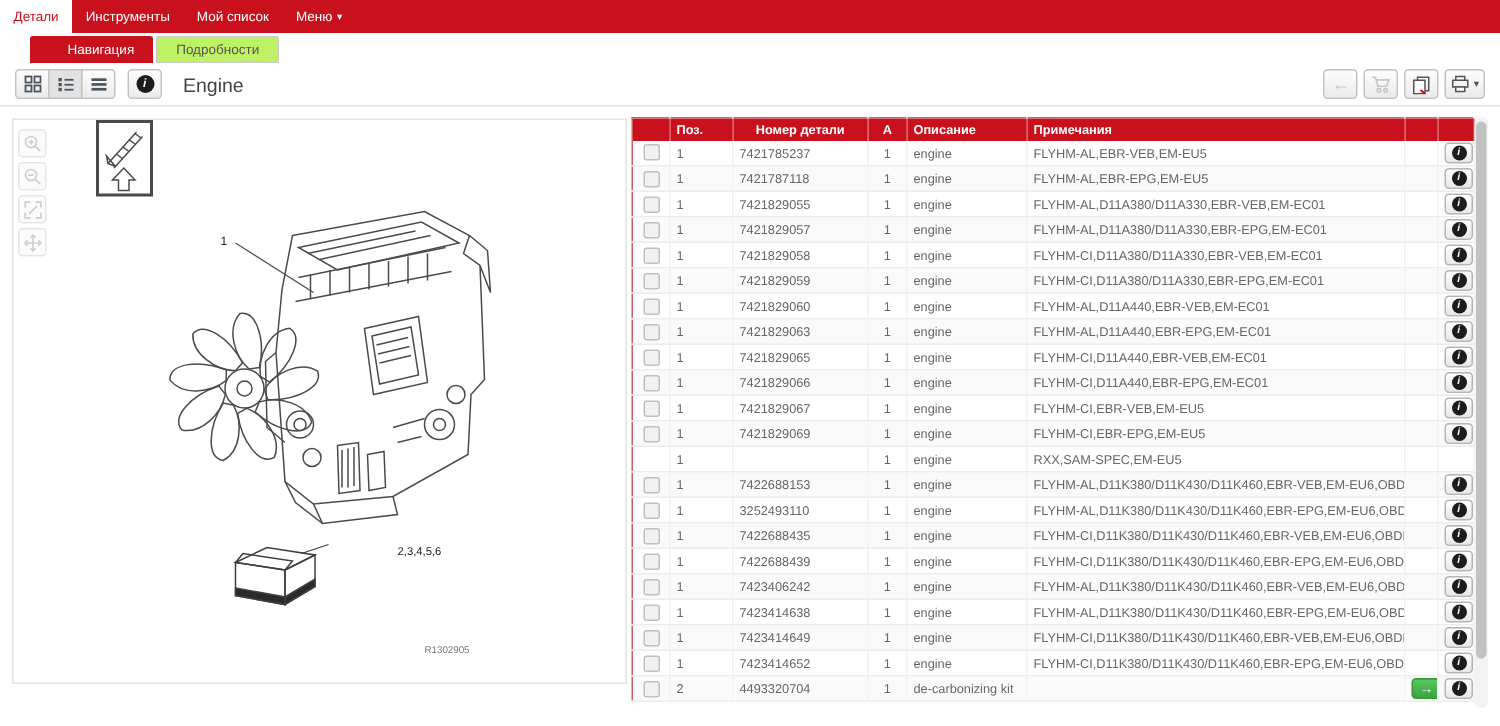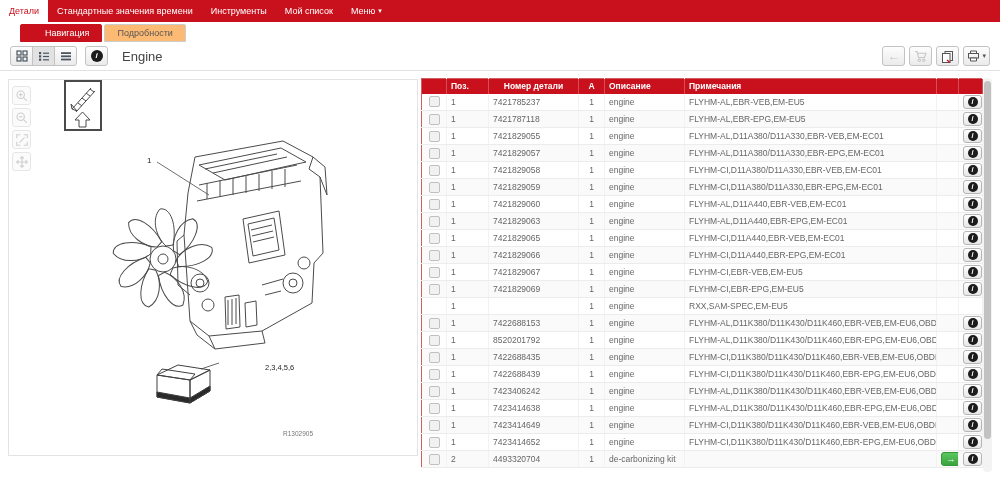--- a/index.html
+++ b/index.html
@@ -15,21 +15,21 @@
   .topnav{ position:absolute; left:0; top:0; width:1000px; height:22px;
     background:var(--red); display:flex; align-items:stretch; }
   .topnav .nav-item{ color:#fff; font-size:9px; display:flex; align-items:center;
     padding:0 9px; cursor:pointer; white-space:nowrap; }
   .topnav .nav-item.active{ background:#fff; color:var(--red); }
   .topnav .caret{ font-size:7px; margin-left:3px; }
 
   
   .tabrow{ position:absolute; left:0; top:22px; width:1000px; height:20px; background:#fff; }
   .tabs{ display:flex; margin-left:20px; height:20px; align-items:flex-end; }
-  .tab{ font-size:9px; color:#555; background:#fdba74; border:1px solid #ccc;
+  .tab{ font-size:9px; color:#555; background:#bef264; border:1px solid #ccc;
     padding:0 12px; height:18px; display:flex; align-items:center;
     border-radius:2px 2px 0 0; margin-right:2px; cursor:pointer; }
   .tab.active{ background:var(--red); border-color:var(--red); color:#fff;padding-left:24px; }
 
   
   .toolbar{ position:absolute; left:0; top:42px; width:1000px; height:29px;
     border-bottom:1px solid #e2e2e2; display:flex; align-items:center; padding:0 10px; }
   .btn{ height:20px; min-width:23px; border:1px solid #c3c3c3; background:linear-gradient(#fdfdfd,#ebebeb);
     display:inline-flex; align-items:center; justify-content:center; cursor:pointer; padding:0 3px; }
   .btn-group{ display:flex; }
@@ -100,24 +100,20 @@
 
 <div class="topnav">
 
     <div class="nav-item active">
       <span>Детали</span>
 
     </div>
 
 
 
-    <div class="nav-item">
-      <span>Стандартные значения времени</span>
-
-    </div>
 
     <div class="nav-item">
       <span>Инструменты</span>
 
     </div>
 
     <div class="nav-item">
       <span>Мой список</span>
 
     </div>
@@ -610,21 +606,21 @@
     <td class="c-info">
       <span class="info-btn">
         <span class="dot">i</span>
       </span>
     </td>
   </tr>
 
   <tr>
     <td class="c-check"><span class="checkbox"></span></td>
     <td class="c-pos">1</td>
-    <td class="c-num">8520201792</td>
+    <td class="c-num">3252493110</td>
     <td class="c-qty">1</td>
     <td class="c-desc">engine</td>
     <td class="c-notes">FLYHM-AL,D11K380/D11K430/D11K460,EBR-EPG,EM-EU6,OBDEP-C</td>
     <td class="c-action">
       
     </td>
     <td class="c-info">
       <span class="info-btn">
         <span class="dot">i</span>
       </span>

